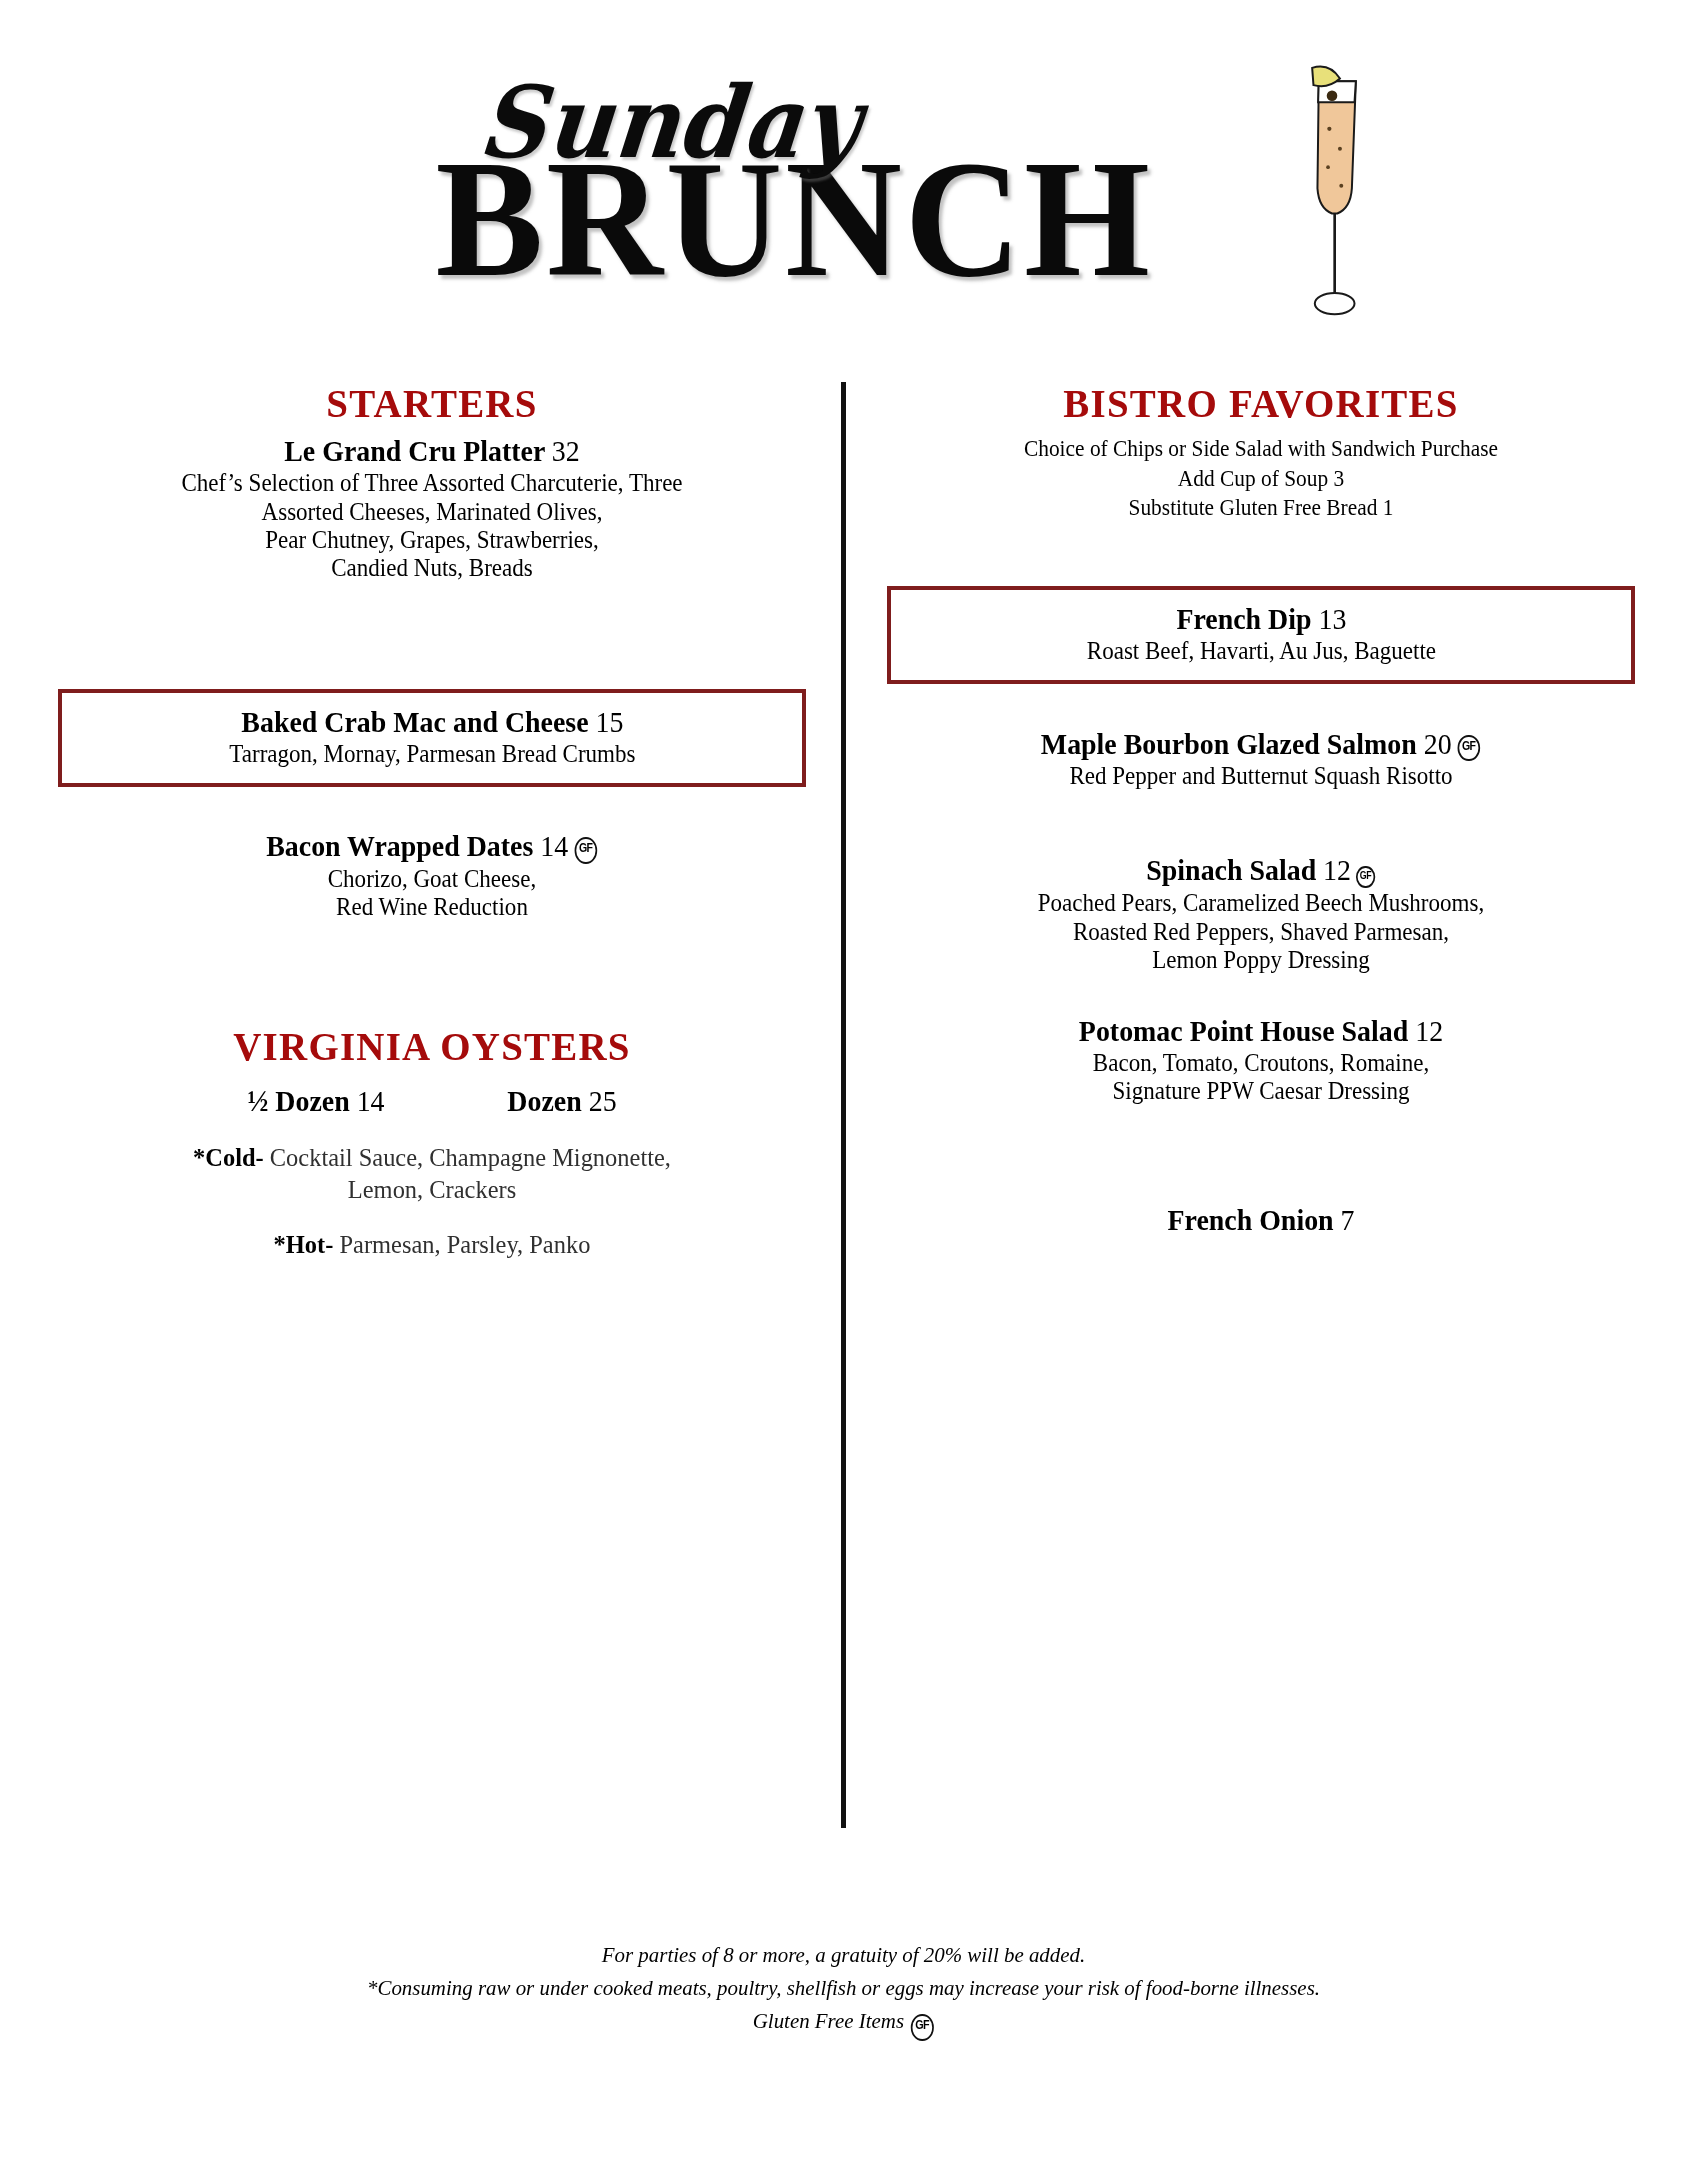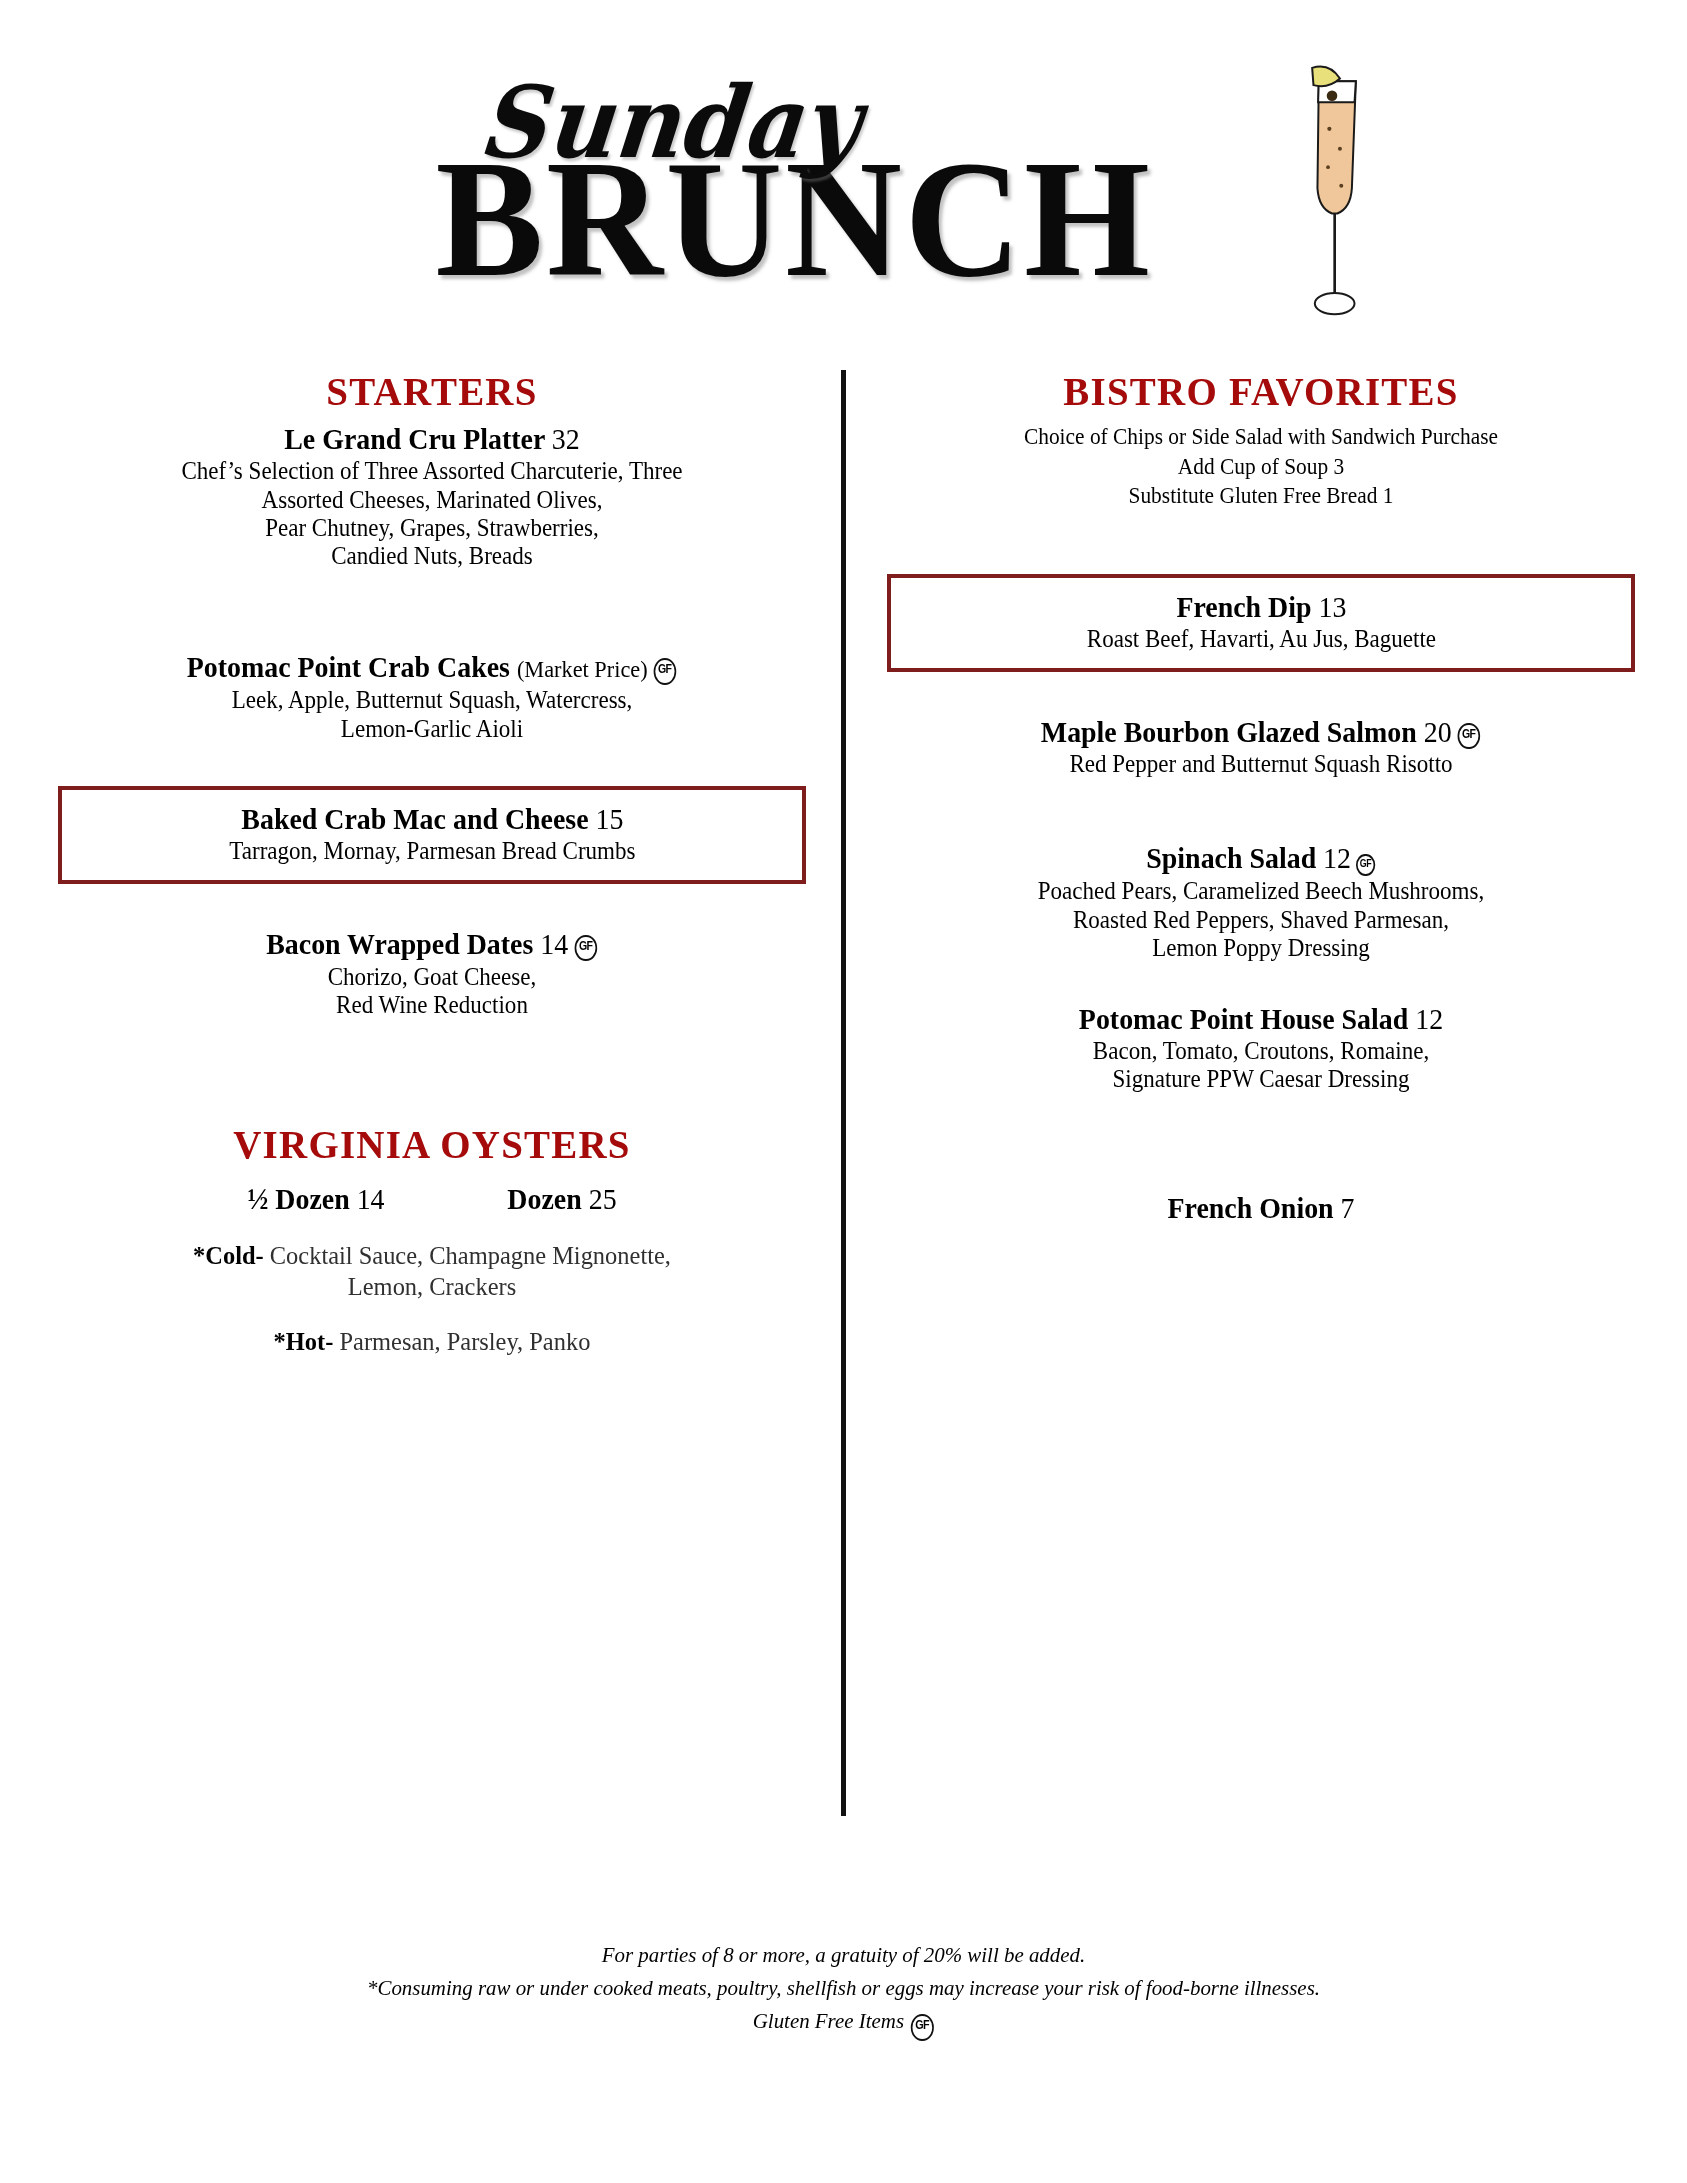--- a/index.html
+++ b/index.html
@@ -65,20 +65,21 @@
     top: -10px;
     width: 126px;
     height: 278px;
   }
 
   
   .columns {
     position: relative;
     width: 1687px;
     height: 1515px;
+    margin-top: 12px;
   }
   .divider {
     position: absolute;
     left: 841px;
     top: 0px;
     width: 4.6px;
     height: 1446px;
     background: #111111;
   }
   .col {
@@ -253,30 +254,20 @@
         <div>Pear Chutney, Grapes, Strawberries,</div>
         <div>Candied Nuts, Breads</div>
       </div>
     </div>
 
     <div class="spacer-sm"></div>
 
 
     <div class="spacer-md"></div>
 
-    <div class="item">
-      <div class="item-name">
-        <span>Potomac Point Crab Cakes</span>
-        <span class="paren">(Market Price)</span><span class="gf">GF</span>
-      </div>
-      <div class="item-desc">
-        <div>Leek, Apple, Butternut Squash, Watercress,</div>
-        <div>Lemon-Garlic Aioli</div>
-      </div>
-    </div>
 
     <div class="spacer-sm"></div>
 
     <div class="boxed">
       <div class="item-name">
         <span>Baked Crab Mac and Cheese</span>
         <span class="price">15</span>
       </div>
       <div class="item-desc">
         <div>Tarragon, Mornay, Parmesan Bread Crumbs</div>

